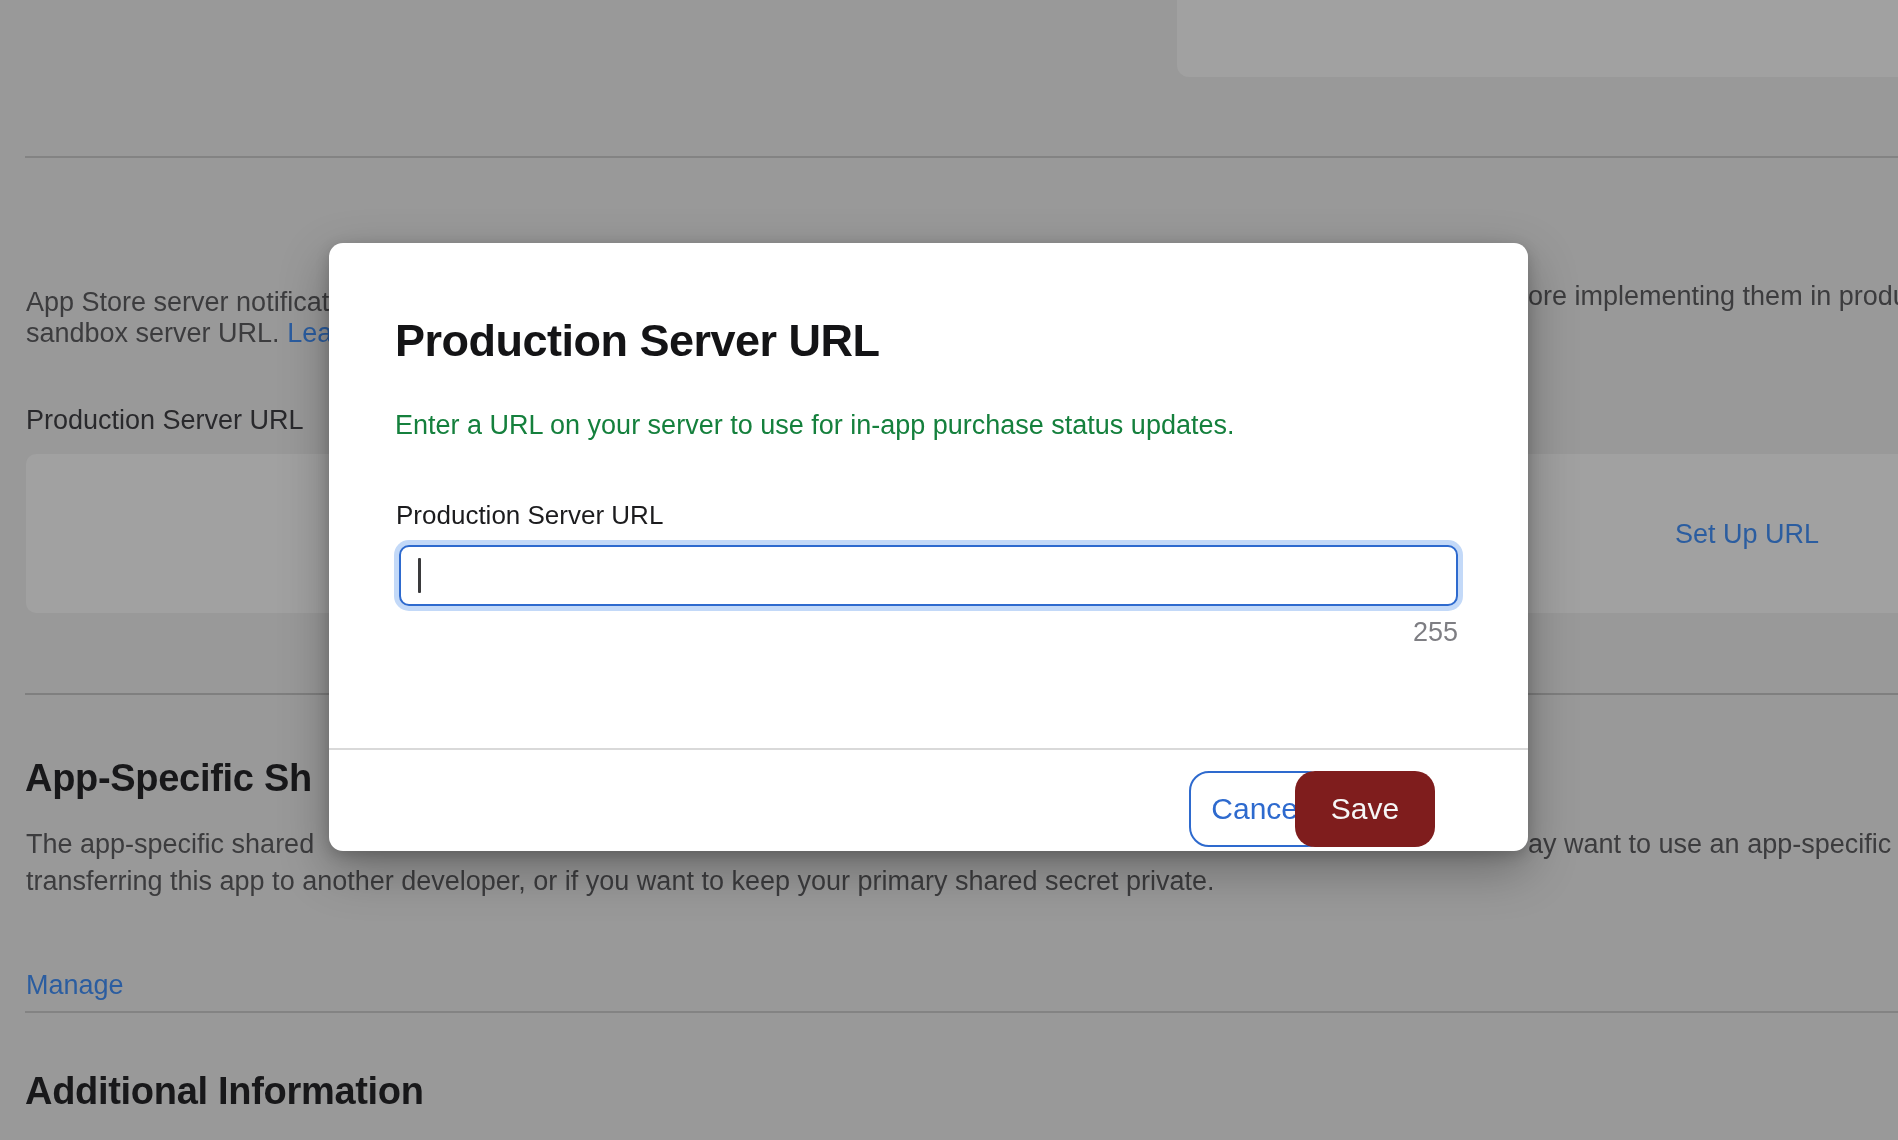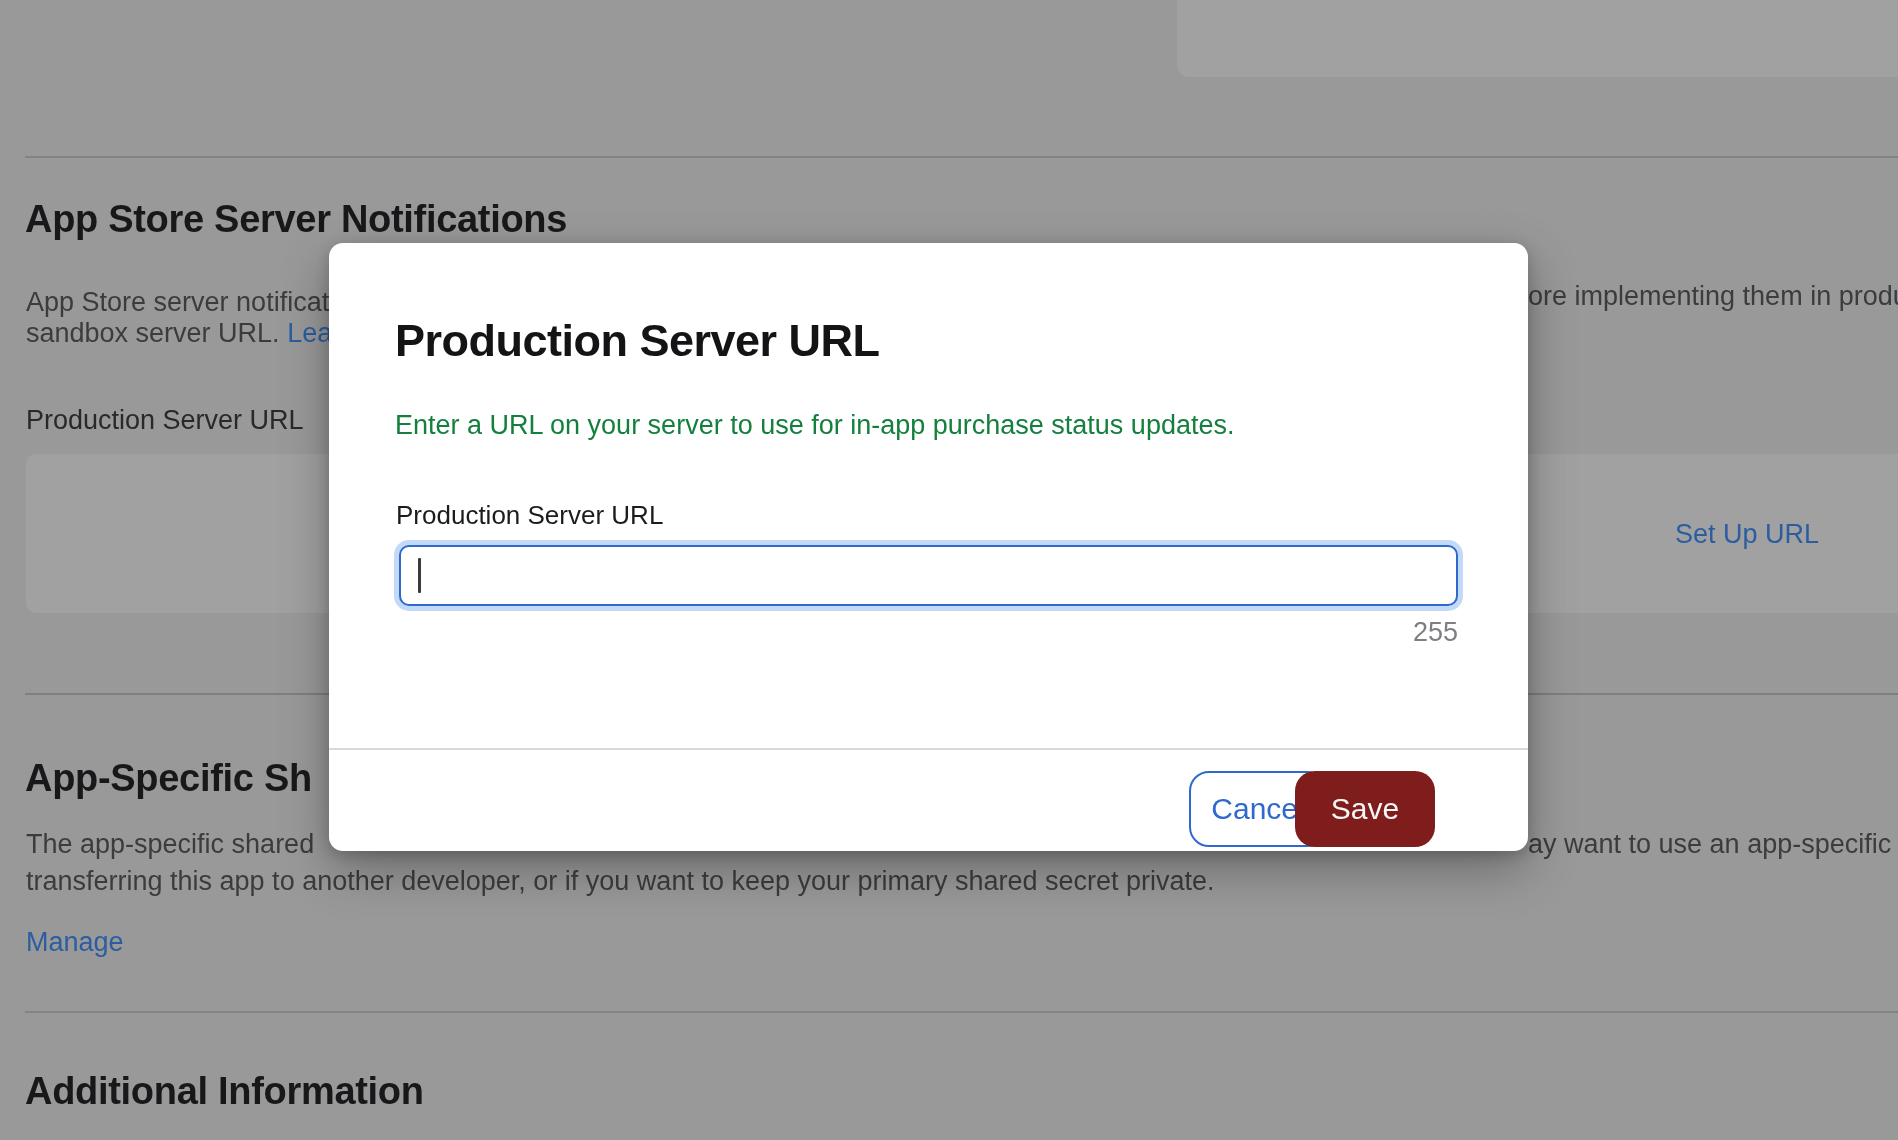--- a/index.html
+++ b/index.html
@@ -69,21 +69,20 @@
 </style>
 </head>
 <body>
 
 <div class="backdrop">
 
   <div class="abs tr-panel"></div>
 
   <div class="abs divider" style="top:156px;"></div>
 
-  <div class="abs bg-h" style="top:198px;">App Store Server Notifications</div>
 
   <div class="abs bg-body" style="left:26px;top:285px;">App Store server notificat</div>
 
   <div class="abs bg-body" style="left:1528px;top:279px;">ore implementing them in produc</div>
 
   <div class="abs bg-body" style="left:26px;top:316px;"><span>sandbox server URL. </span><span class="bg-link">Lear</span></div>
 
   <div class="abs bg-label" style="left:26px;top:405px;">Production Server URL</div>
 
   <div class="abs field-row"></div>
@@ -93,21 +92,21 @@
   <div class="abs divider" style="top:693px;background:#7f7f7f;"></div>
 
   <div class="abs bg-body" style="left:26px;top:827px;">The app-specific shared </div>
 
   <div class="abs bg-h" style="top:757px;">App-Specific Sh</div>
 
   <div class="abs bg-body" style="left:1528px;top:827px;">ay want to use an app-specific s</div>
 
   <div class="abs bg-body" style="left:26px;top:864px;">transferring this app to another developer, or if you want to keep your primary shared secret private.</div>
 
-  <div class="abs bg-link" style="left:26px;top:927px;text-align:center;">Manage</div>
+  <div class="abs bg-link" style="left:26px;top:970px;text-align:center;">Manage</div>
 
   <div class="abs divider" style="top:1011px;"></div>
 
   <div class="abs bg-h" style="top:1070px;">Additional Information</div>
 </div>
 
 <div class="modal">
 
   <div class="abs modal-title">Production Server URL</div>
 

